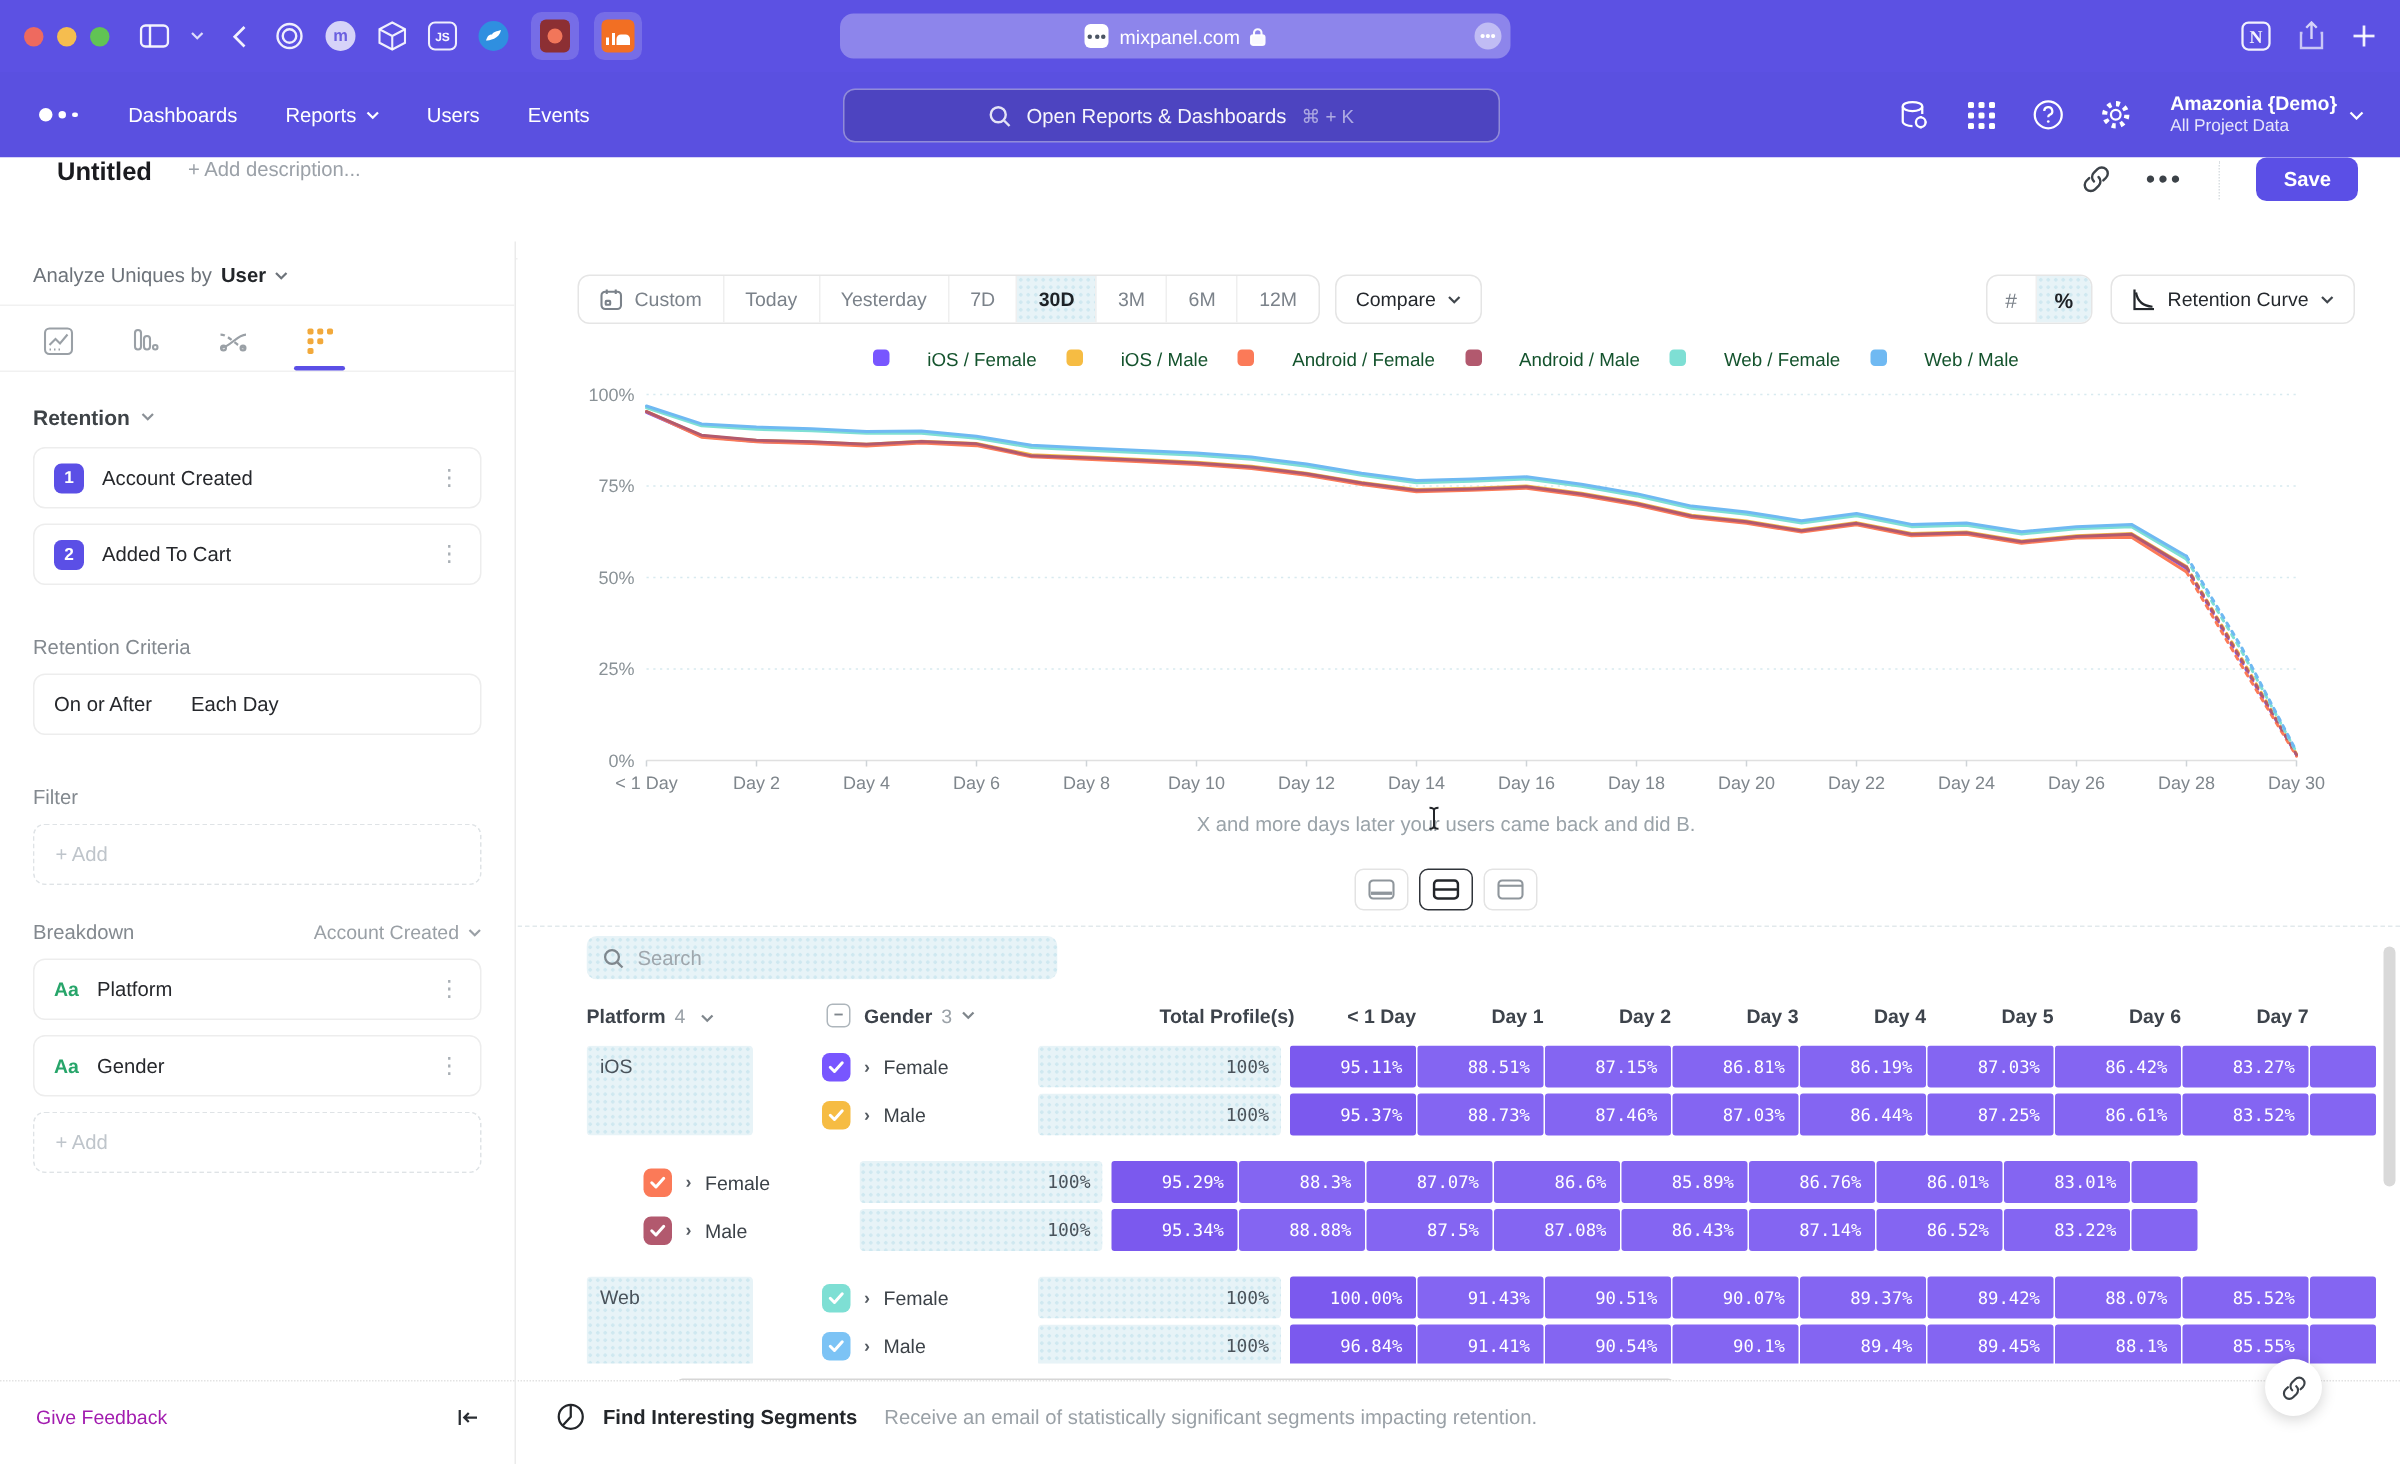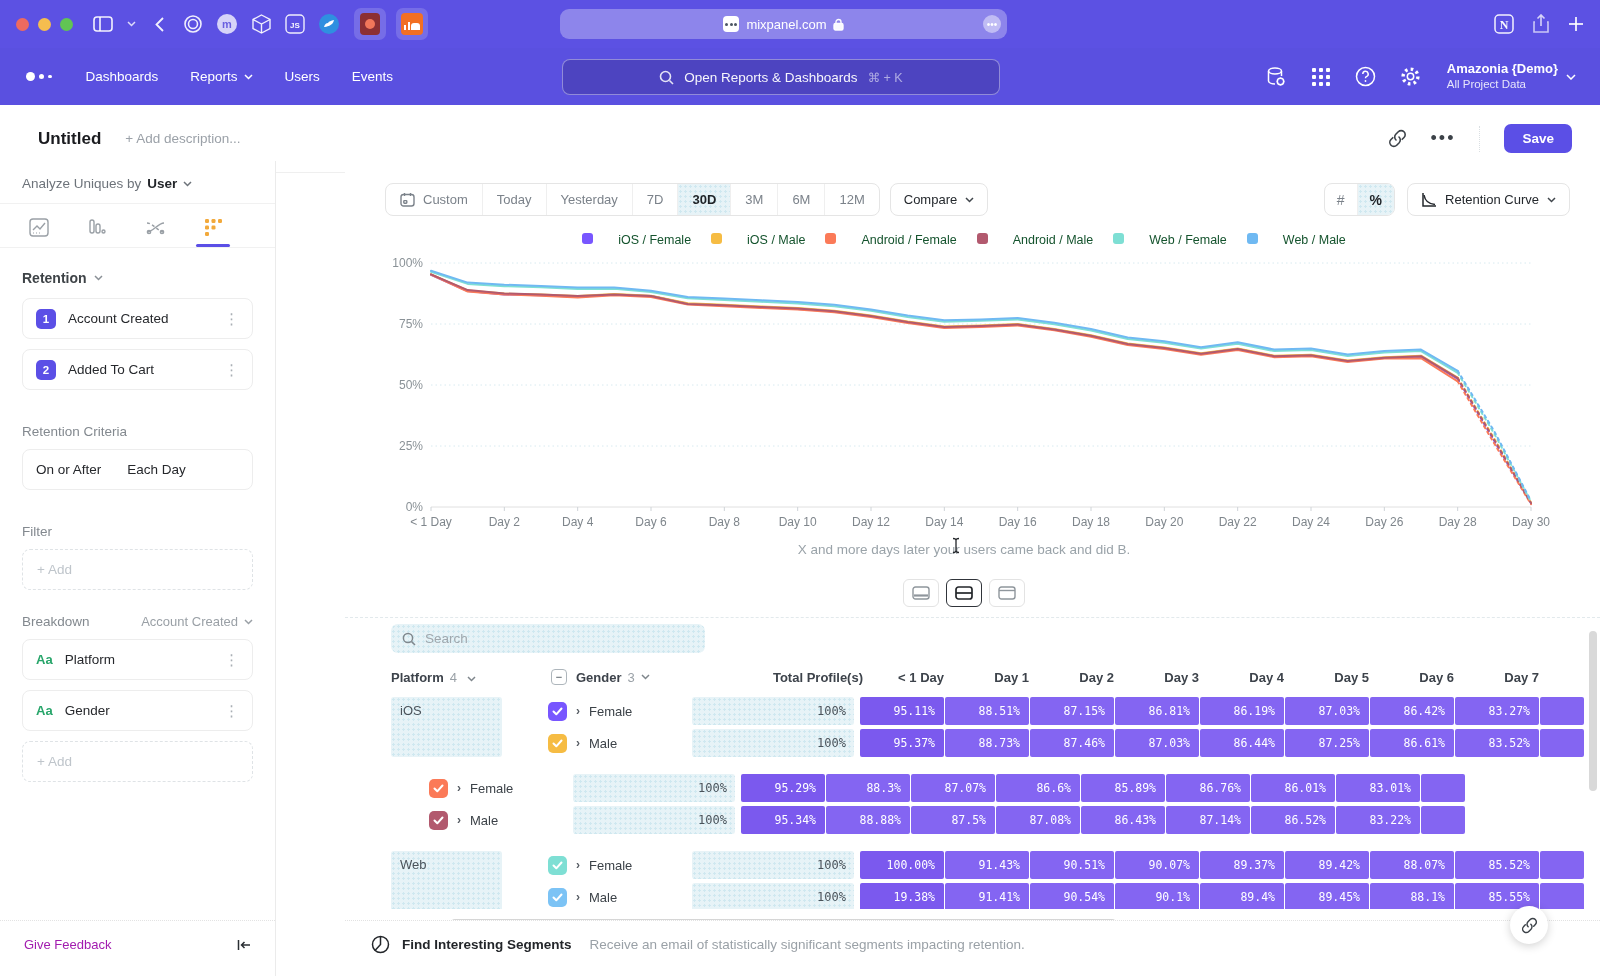--- a/index.html
+++ b/index.html
@@ -25,29 +25,29 @@
   .nav-item { font-size:13.5px; font-weight:500; color:#fff; margin-right:32px; display:flex; align-items:center; gap:6px; cursor:default; }
   .nav-search { position:absolute; left:562px; top:11px; width:438px; height:36px; border:1px solid rgba(255,255,255,.38); background:rgba(0,0,0,.14); border-radius:8px; display:flex; align-items:center; justify-content:center; gap:10px; font-size:13.5px; }
   .nav-search .ph { color:rgba(255,255,255,.95); }
   .nav-search .kbd { color:rgba(255,255,255,.55); font-size:12.5px; }
   .appnav-right { position:absolute; right:24px; top:0; height:57px; display:flex; align-items:center; gap:24px; }
   .acct { text-align:left; line-height:1.25; margin-left:2px; }
   .acct .name { font-size:13px; font-weight:700; }
   .acct .scope { font-size:11.5px; color:rgba(255,255,255,.85); }
 
   
-  .rheader { position:absolute; top:105px; left:0; right:0; height:68px; background:#fff; border-bottom:1px solid #efefef; display:flex; align-items:center; padding:0 28px 0 38px; }
+  .rheader { position:absolute; top:105px; left:0; right:0; height:68px; background:#fff; border-bottom:1px solid #efefef; display:flex; align-items:flex-start; padding:0 28px 0 38px; }
   .rtitle { font-size:17px; font-weight:700; color:#1a1b1f; }
   .rdesc { font-size:13.5px; color:#9ba1a8; margin-left:24px; }
   .rheader-right { margin-left:auto; display:flex; align-items:center; gap:24px; color:#3c4248; }
   .vdiv { width:1px; height:26px; border-left:1px dotted #dadfe2; }
   .save-btn { background:#5b4fe6; color:#fff; font-size:13.5px; font-weight:600; border-radius:7px; padding:7px 18px; }
 
   
-  .sidebar { position:absolute; top:161px; left:0; width:276px; bottom:0; background:#fff; border-right:1px solid #ebebeb; }
+  .sidebar { position:absolute; top:161px; left:0; width:344px; bottom:0; background:#fff; border-right:1px solid #ebebeb; }
   .analyze-row { padding:15px 22px 12px; font-size:13.5px; color:#6d737a; display:flex; align-items:center; gap:6px; border-bottom:1px solid #f1f1f1; }
   .analyze-row b { color:#23262a; font-weight:700; }
   .tabs-row { display:flex; align-items:flex-end; gap:24px; padding:10px 22px 0; border-bottom:1px solid #f1f1f1; height:44px; }
   .tab { display:flex; flex-direction:column; align-items:center; gap:7px; padding-bottom:0; }
   .tab .bar { width:34px; height:3px; border-radius:2px; background:transparent; }
   .tab.active .bar { background:#5b4fe6; }
   .sec-title { font-size:14px; font-weight:600; color:#3e4347; display:flex; align-items:center; gap:7px; padding:22px 22px 12px; }
   .sec-sub { font-size:13.5px; color:#83898f; padding:24px 22px 10px; }
   .card { margin:0 22px 10px; height:41px; border:1px solid #ededed; border-radius:8px; display:flex; align-items:center; padding:0 13px; background:#fff; }
   .badge { width:20px; height:20px; border-radius:5px; background:#5b4fe6; color:#fff; font-size:11.5px; font-weight:700; display:flex; align-items:center; justify-content:center; margin-right:12px; }
@@ -733,21 +733,21 @@
               <div class="gcell">
                 <span class="cbx" style="background: rgb(124, 195, 245);">
                   <svg width="11" height="9" viewBox="0 0 11 9" fill="none" stroke="#fff" stroke-width="2" stroke-linecap="round" stroke-linejoin="round">
                     <path d="M1.5 4.5l2.8 2.8L9.5 1.5"></path>
                   </svg>
                 </span>
                 <span class="chevr">›</span>
                 <span>Male</span>
               </div>
               <div class="tcell tex">100%</div>
-              <div class="dcell first">19.38%</div>
+              <div class="dcell first">96.84%</div>
               <div class="dcell">91.41%</div>
               <div class="dcell">90.54%</div>
               <div class="dcell">90.1%</div>
               <div class="dcell">89.4%</div>
               <div class="dcell">89.45%</div>
               <div class="dcell">88.1%</div>
               <div class="dcell">85.55%</div>
               <div class="dcell sliver"></div>
             </div>
           </div>

